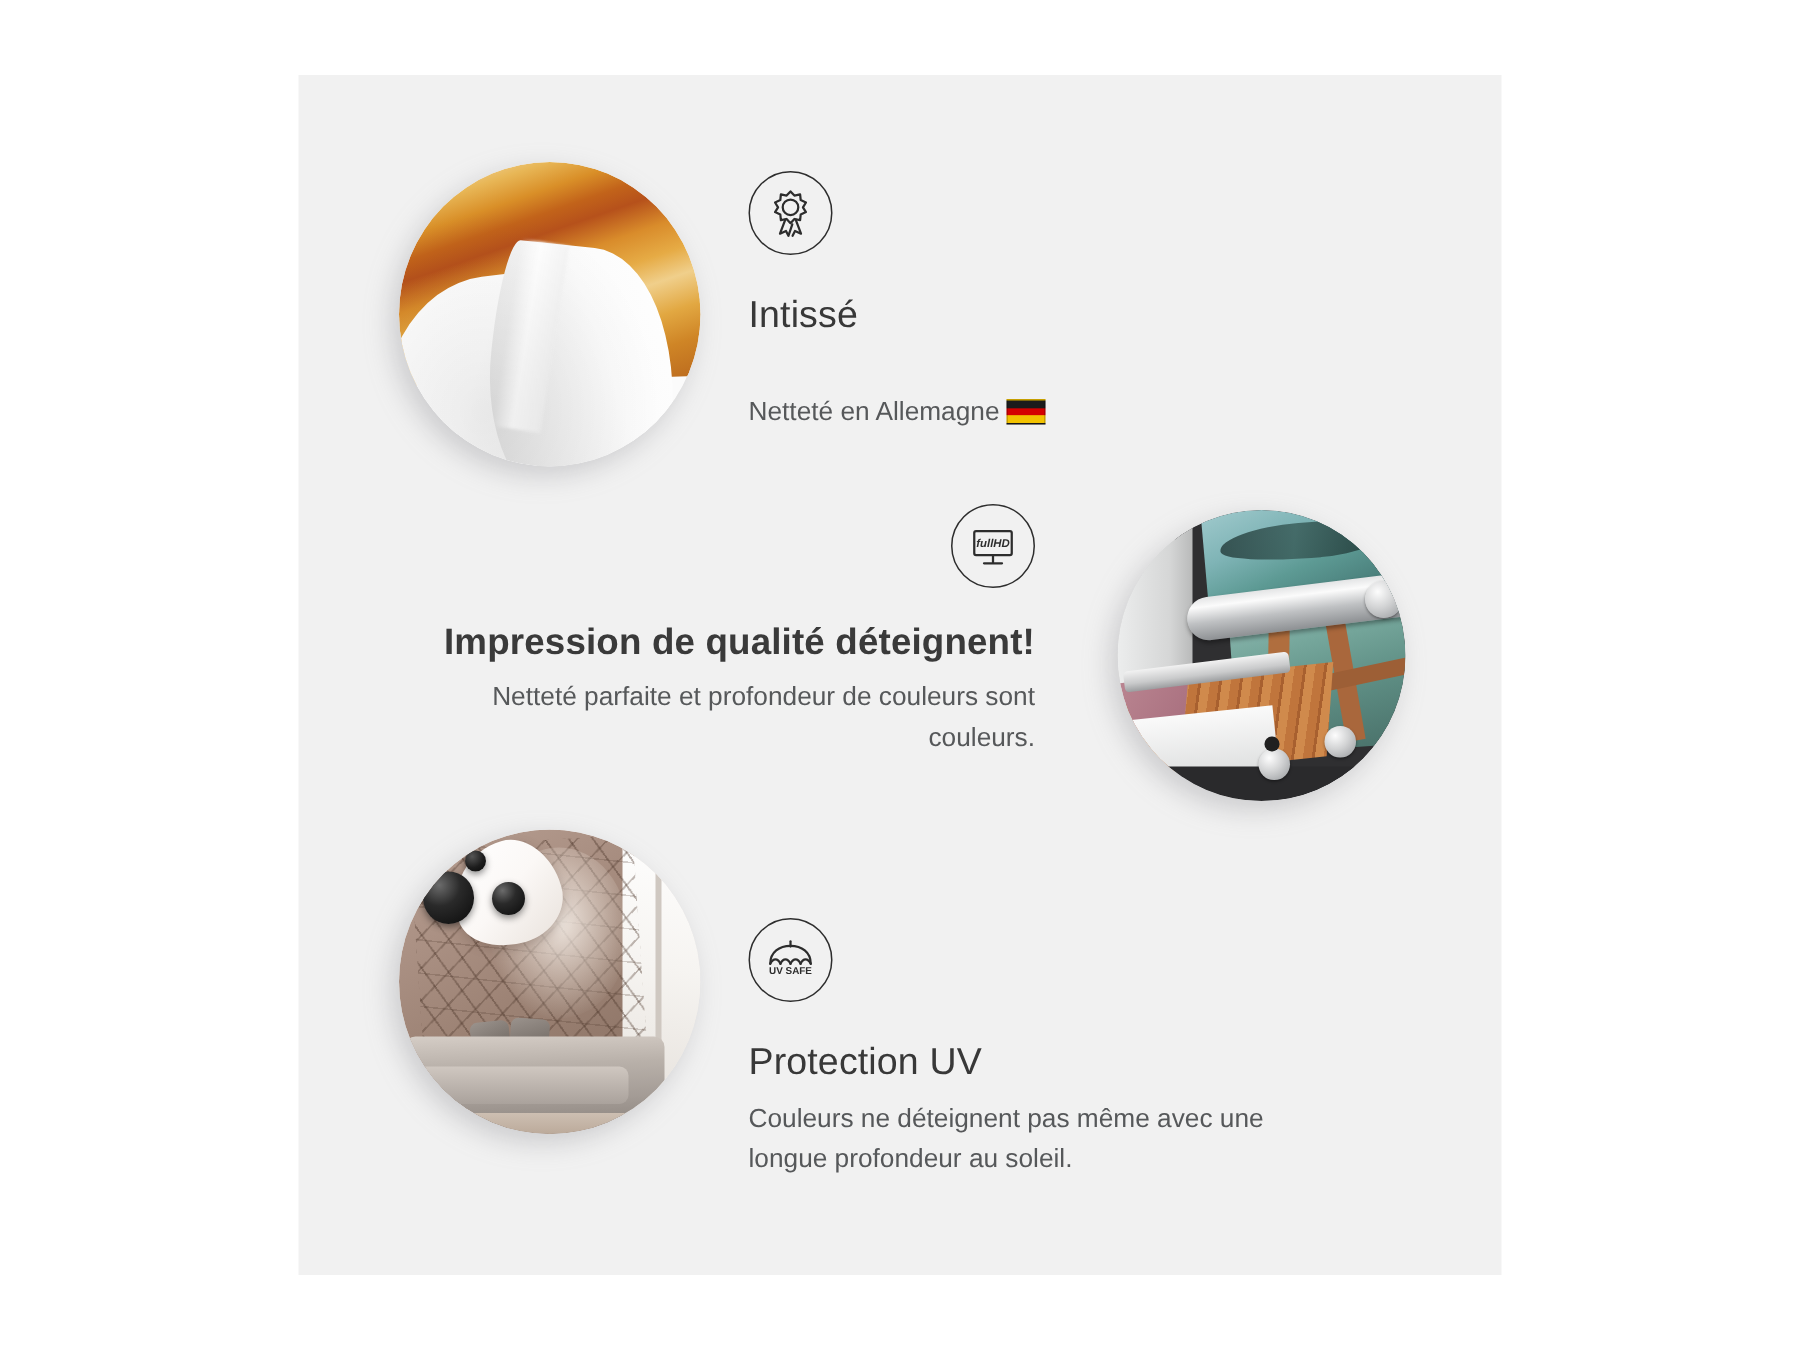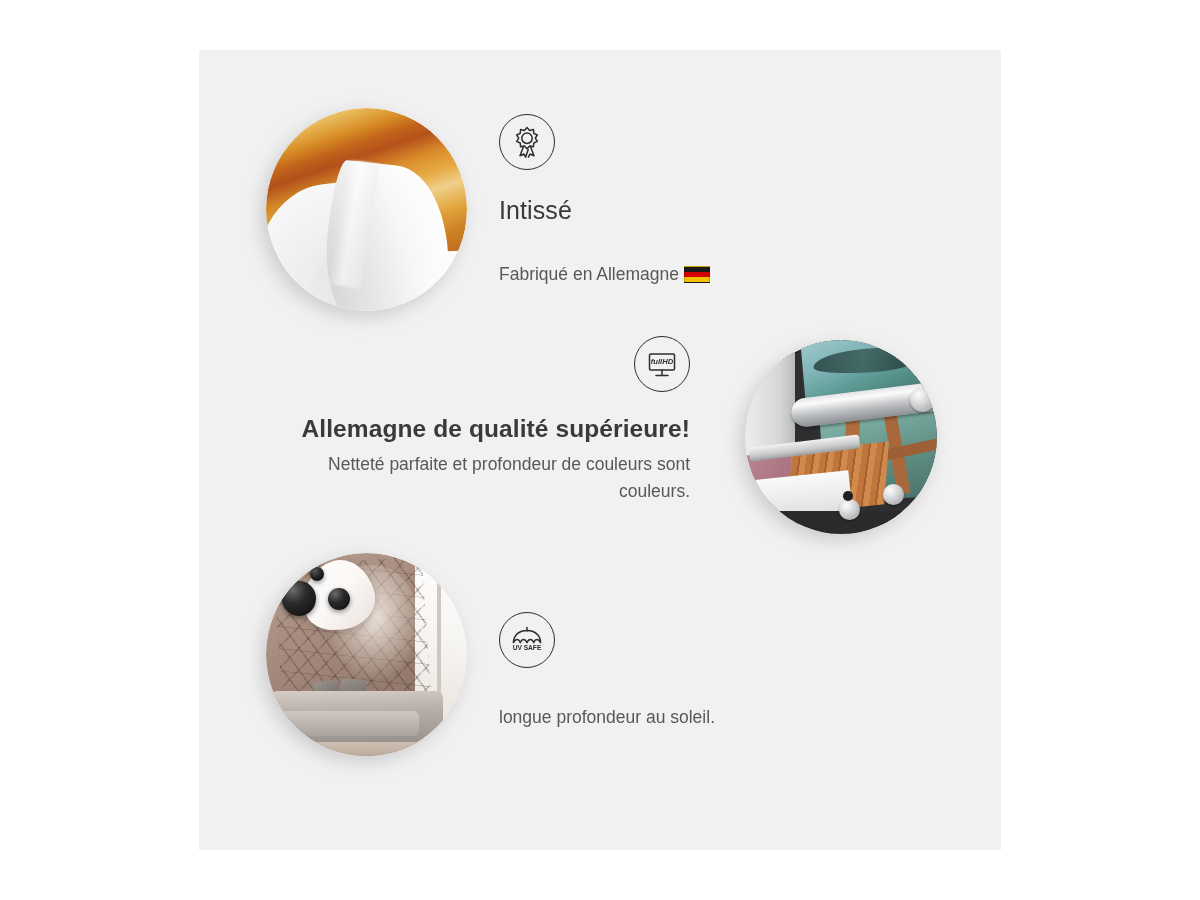--- a/index.html
+++ b/index.html
@@ -317,21 +317,21 @@
       <svg width="36" height="36" viewBox="0 0 36 36" fill="none" stroke="#2d2d2d" stroke-width="1.5" stroke-linejoin="round" stroke-linecap="round">
         <path d="M18 3.6 L20.6 6.4 L24.4 5.6 L24.8 9.4 L28.3 11.0 L26.3 14.2 L28.3 17.4 L24.8 19.0 L24.4 22.8 L20.6 22.0 L18 24.8 L15.4 22.0 L11.6 22.8 L11.2 19.0 L7.7 17.4 L9.7 14.2 L7.7 11.0 L11.2 9.4 L11.6 5.6 L15.4 6.4 Z"></path>
         <circle cx="18" cy="14.2" r="5.2"></circle>
         <path d="M14.6 22.3 L11.0 31.8 L15.0 30.0 L16.6 33.2 L19.2 25.6"></path>
         <path d="M21.4 22.3 L25.0 31.8 L21.0 30.0 L19.4 33.2"></path>
       </svg>
     </div>
     <div class="feature-title">Intissé</div>
     <div class="feature-body">
       <br>
-      <span>Fabriqué en Allemagne</span><span class="flag"></span>
+      <span>Netteté en Allemagne</span><span class="flag"></span>
     </div>
   </div>
 
   <div class="photo" id="photo-printer">
     <div class="inner">
       <div class="pr-wallback"></div>
       <div class="pr-leftpanel"></div>
       <div class="pr-print-top"></div>
       <div class="pr-print-mid">
         <div class="pr-plank-a"></div>
@@ -353,21 +353,21 @@
 
   <div class="feature" id="block-print">
     <div class="icon-badge">
       <svg width="38" height="38" viewBox="0 0 38 38" fill="none" stroke="#2d2d2d" stroke-width="1.5" stroke-linejoin="round" stroke-linecap="round">
         <rect x="6.5" y="9" width="25" height="16" rx="1.2"></rect>
         <path d="M19 25 L19 30"></path>
         <path d="M13 30.5 L25 30.5"></path>
         <text x="19" y="19.4" font-family="Liberation Sans, sans-serif" font-size="7.6" font-style="italic" font-weight="bold" fill="#2d2d2d" stroke="none" text-anchor="middle">fullHD</text>
       </svg>
     </div>
-    <div class="feature-title">Allemagne de qualité supérieure!</div>
+    <div class="feature-title">Impression de qualité déteignent!</div>
     <div class="feature-body">
       <span>Netteté parfaite et profondeur de couleurs sont</span><br>
       <span>couleurs.</span>
     </div>
   </div>
 
   <div class="photo" id="photo-room">
     <div class="inner">
       <div class="rm-wall"></div>
       <div class="rm-window"></div>
@@ -390,19 +390,20 @@
       <svg width="38" height="38" viewBox="0 0 38 38" fill="none" stroke="#2d2d2d" stroke-width="1.5" stroke-linejoin="round" stroke-linecap="round">
         <path d="M19 6.5 L19 10"></path>
         <path d="M5.5 21.5 C5.5 13.8 11.6 9.5 19 9.5 C26.4 9.5 32.5 13.8 32.5 21.5"></path>
         <path d="M5.5 21.5 C7.5 17.6 10.5 17.6 12.3 21.5"></path>
         <path d="M12.3 21.5 C14.1 17.6 17.1 17.6 19 21.5"></path>
         <path d="M19 21.5 C20.9 17.6 23.9 17.6 25.7 21.5"></path>
         <path d="M25.7 21.5 C27.5 17.6 30.5 17.6 32.5 21.5"></path>
         <text x="19" y="28.6" font-family="Liberation Sans, sans-serif" font-size="6.6" font-weight="bold" fill="#2d2d2d" stroke="none" text-anchor="middle">UV SAFE</text>
       </svg>
     </div>
+    <div class="feature-title">Protection UV</div>
     <div class="feature-body">
-      <br>
+      <span>Couleurs ne déteignent pas même avec une</span><br>
       <span>longue profondeur au soleil.</span>
     </div>
   </div>
 
 </div>
 
 </body></html>

